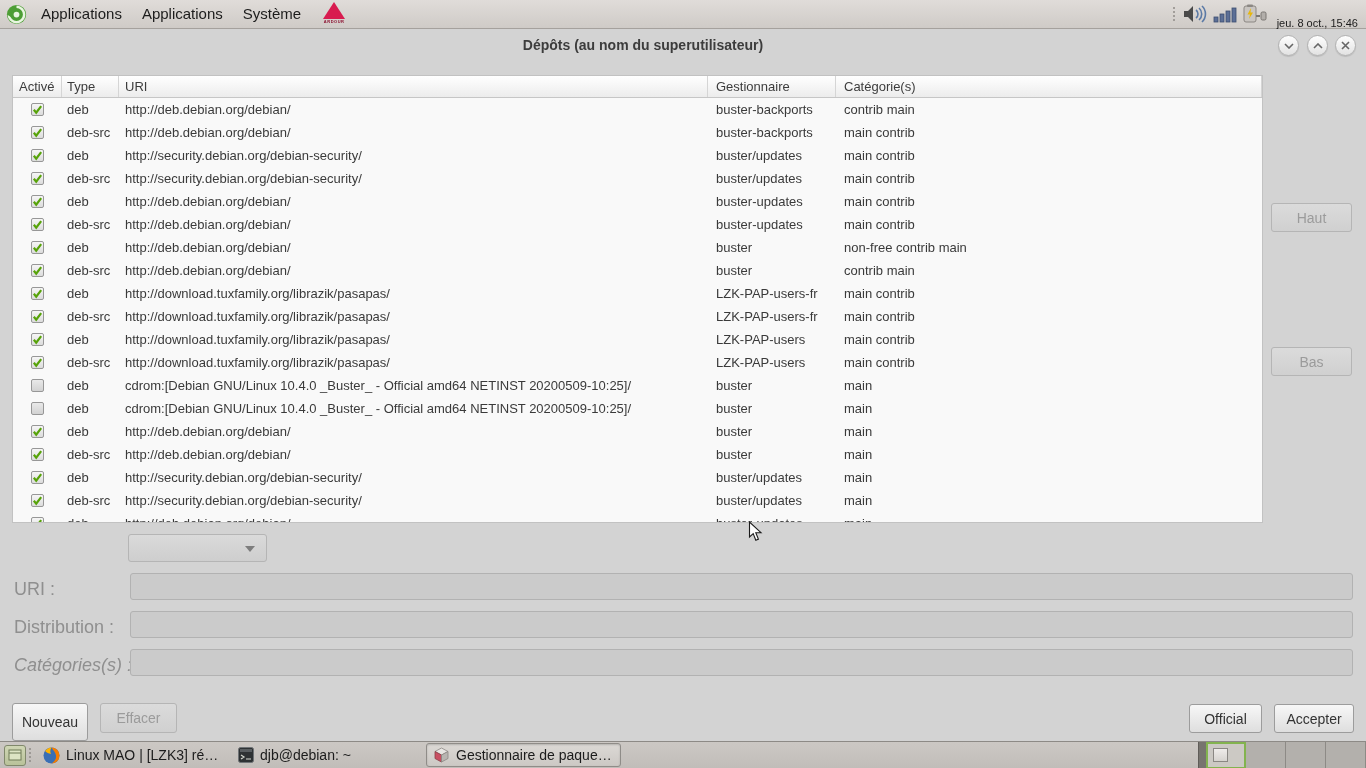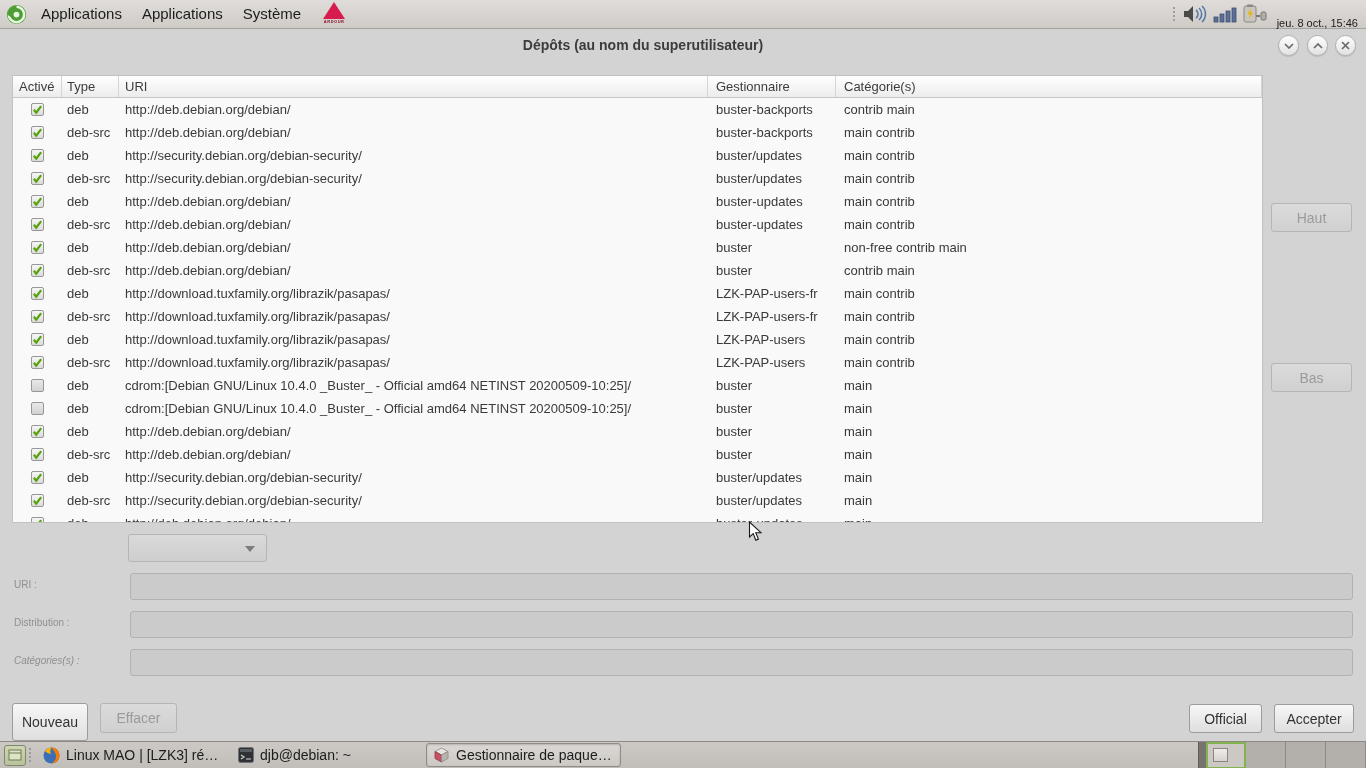--- a/index.html
+++ b/index.html
@@ -49,32 +49,32 @@
   .cb { width:13px; height:13px; border:1px solid #979797; border-radius:2px;
     background:linear-gradient(#e9e9e9,#d2d2d2); display:inline-flex; align-items:center; justify-content:center; }
   .cb.on { background:linear-gradient(#f6f6f6,#dcdcdc); }
 
   
   .btn { position:absolute; font-size:14px; text-align:center;
     background:linear-gradient(#f7f7f7,#dedede); border:1px solid #9c9c9c; border-radius:3px;
     color:#333; display:flex; align-items:center; justify-content:center; }
   .btn.disabled { background:linear-gradient(#dbdbdb,#d0d0d0); border-color:#b5b5b5; color:#9b9b9b; }
   .btn-haut { left:1271px; top:174px; width:81px; height:29px; }
-  .btn-bas  { left:1271px; top:334px; width:81px; height:29px; }
+  .btn-bas  { left:1271px; top:318px; width:81px; height:29px; }
   .btn-nouveau { left:12px;  top:674px; width:76px; height:38px; }
   .btn-effacer { left:100px; top:674px; width:77px; height:30px; }
   .btn-annuler { left:1189px; top:675px; width:73px; height:29px; }
   .btn-accepter{ left:1274px; top:675px; width:80px; height:29px; }
 
   
   .combo { position:absolute; left:128px; top:505px; width:139px; height:28px;
     background:linear-gradient(#dadada,#cecece); border:1px solid #b5b5b5; border-radius:3px; }
   .combo-arrow { position:absolute; right:11px; top:11px; width:0; height:0;
     border-left:5px solid transparent; border-right:5px solid transparent; border-top:6px solid #7d7d7d; }
-  .flabel { position:absolute; left:14px; font-size:10px; color:#8f8f8f; }
+  .flabel { position:absolute; left:14px; font-size:18px; color:#8f8f8f; }
   .finput { position:absolute; left:130px; width:1223px; height:27px;
     background:#cbcbcb; border:1px solid #b2b2b2; border-radius:3px;
     font-size:13px; color:#555; padding:0 6px; font-family:inherit; }
   .lbl-uri { top:550px; } .inp-uri { top:544px; }
   .lbl-dist { top:588px; } .inp-dist { top:582px; }
   .lbl-cat { top:626px;font-style:italic; } .inp-cat { top:620px; }
 
   
   .taskbar { position:absolute; left:0; top:741px; width:1366px; height:27px;
     background:linear-gradient(#ccc8c4,#c1bdb9); border-top:1px solid #8d8a86; display:flex; align-items:center; z-index:30; }

